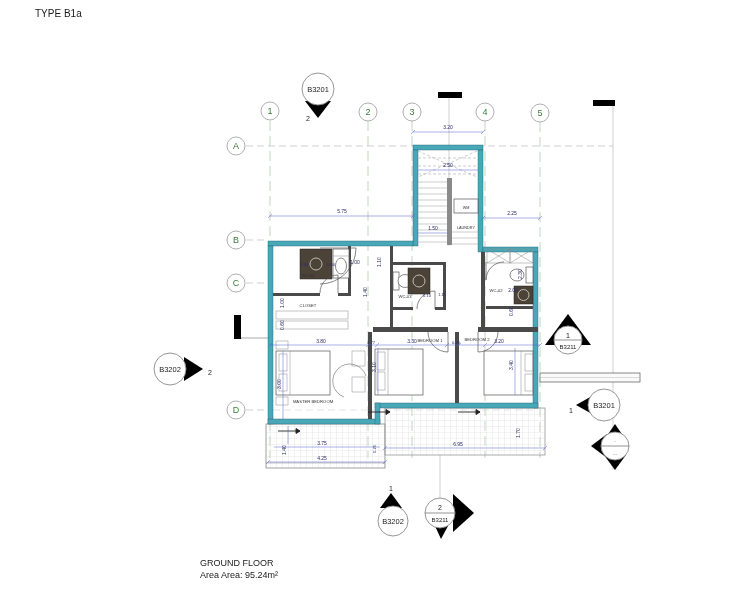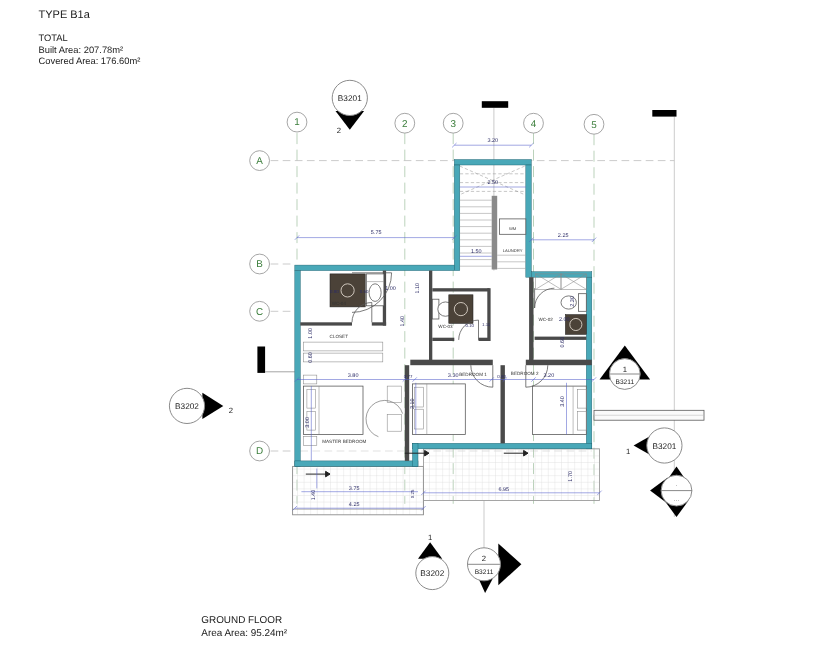--- a/index.html
+++ b/index.html
@@ -1,21 +1,21 @@
 <!DOCTYPE html>
 <html><head>
 <meta charset="utf-8">
 <style>
   html,body{margin:0;padding:0;background:#fff;}
   .canvas{position:relative;width:691px;height:600px;background:#fff;overflow:hidden;
           font-family:"Liberation Sans",sans-serif;}
   .txtblock{position:absolute;color:#1a1a1a;}
   .t-type{left:35px;top:8px;font-size:10px;}
   .t-total{left:35px;top:29px;font-size:8.5px;line-height:10.5px;}
-  .t-footer{left:183px;top:558px;font-size:9px;line-height:11.5px;}
+  .t-footer{left:200px;top:558px;font-size:9px;line-height:11.5px;}
   svg text{font-family:"Liberation Sans",sans-serif;}
   .gl{stroke:#a6c4a6;stroke-width:.7;stroke-dasharray:10 5;}
   .rl{stroke:#bbb;stroke-width:.7;stroke-dasharray:7 4;}
   .bub{fill:#fff;stroke:#9a9a9a;stroke-width:.8;}
   .bubtxt{font-size:9px;fill:#3A7D3A;text-anchor:middle;}
   .mcir{fill:#fff;stroke:#8a8a8a;stroke-width:.9;}
   .mtxt{font-size:7.5px;fill:#222;text-anchor:middle;}
   .mnum{font-size:7px;fill:#222;text-anchor:middle;}
   .blk{fill:#000;}
   .wall{fill:#49A8B8;stroke:#1d5f6d;stroke-width:.4;}
@@ -30,25 +30,20 @@
   .dimt{font-size:5px;fill:#2b2b66;text-anchor:middle;}
   .rtxt{font-size:4.2px;fill:#333;text-anchor:middle;}
   .sec{stroke:#bbb;stroke-width:.7;}
 </style>
 </head>
 <body>
 
 <div class="canvas">
 
   <div class="txtblock t-type">TYPE B1a</div>
-  <div class="txtblock t-total">
-    <div>TOTAL</div>
-    <div>Built Area: 207.78m²</div>
-    <div>Covered Area: 176.60m²</div>
-  </div>
   <div class="txtblock t-footer">
     <div>GROUND FLOOR</div>
     <div>Area Area: 95.24m²</div>
   </div>
 
   <svg width="750" height="600" viewBox="0 0 750 600">
     <defs>
       <pattern id="hatchGrid" width="6" height="6" patternUnits="userSpaceOnUse">
         <path d="M6 0H0V6" fill="none" stroke="#d7d7d7" stroke-width="0.6"></path>
       </pattern>

